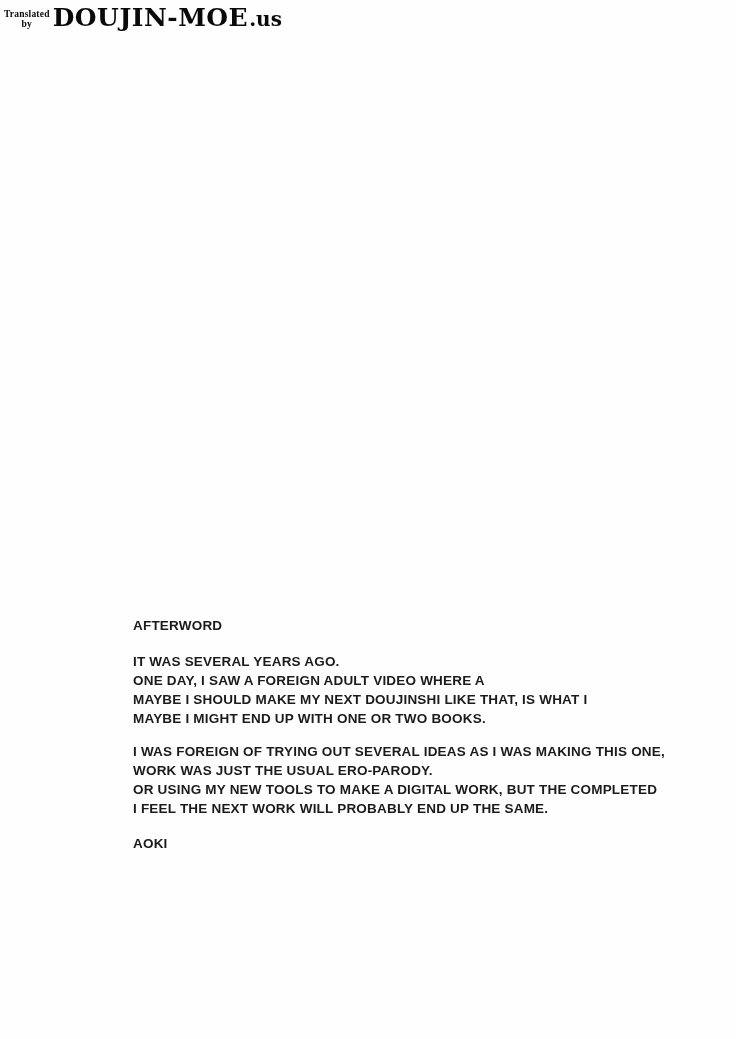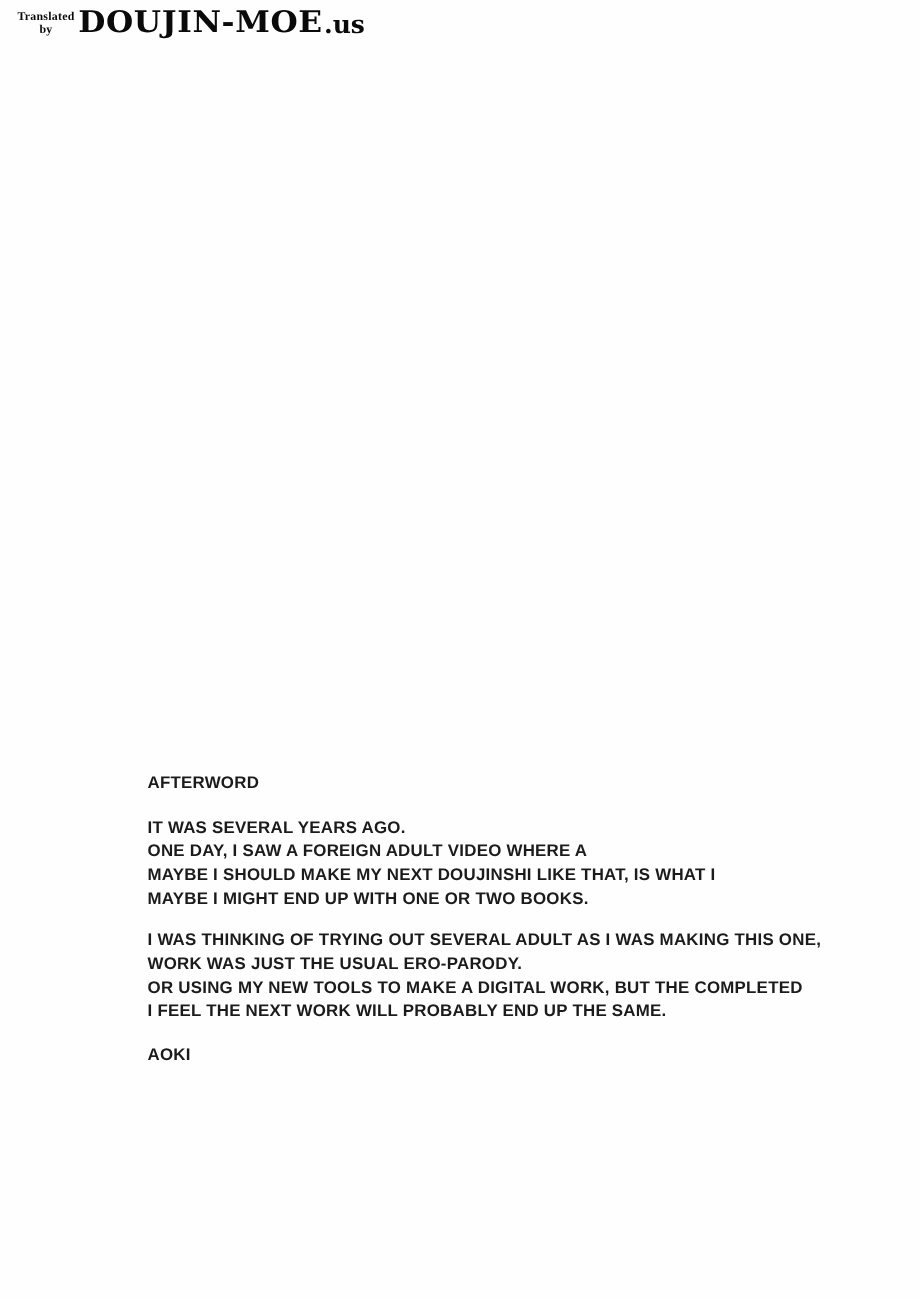--- a/index.html
+++ b/index.html
@@ -11,21 +11,21 @@
     height: 1039px;
     position: relative;
     background: #fefefe;
     overflow: hidden;
     font-family: "Liberation Sans", sans-serif;
   }
   
   .logo {
     position: absolute;
     top: 5px;
-    left: 14px;
+    left: 4px;
     display: flex;
     align-items: flex-start;
     color: #0a0a0a;
   }
   .translated-by {
     font-family: "Liberation Serif", serif;
     font-weight: bold;
     font-size: 9.5px;
     line-height: 10px;
     text-align: center;
@@ -47,21 +47,21 @@
   }
   .site-tld {
     font-family: "DejaVu Serif", serif;
     font-weight: bold;
     font-size: 20px;
     margin-left: 1px;
   }
   
   .afterword {
     position: absolute;
-    left: 118px;
+    left: 133px;
     top: 616px;
     width: 560px;
     color: #1b1b1b;
     font-family: "Liberation Sans", sans-serif;
     font-weight: bold;
     font-size: 13.5px;
     line-height: 19px;
     letter-spacing: 0.2px;
   }
   .afterword-title {
@@ -95,20 +95,20 @@
   <div class="afterword-title">AFTERWORD</div>
 
   <div class="paragraph first">
     <div class="line">IT WAS SEVERAL YEARS AGO.</div>
     <div class="line">ONE DAY, I SAW A FOREIGN ADULT VIDEO WHERE A</div>
     <div class="line">MAYBE I SHOULD MAKE MY NEXT DOUJINSHI LIKE THAT, IS WHAT I</div>
     <div class="line">MAYBE I MIGHT END UP WITH ONE OR TWO BOOKS.</div>
   </div>
 
   <div class="paragraph second">
-    <div class="line">I WAS THINKING OF TRYING OUT SEVERAL ADULT AS I WAS MAKING THIS ONE,</div>
+    <div class="line">I WAS FOREIGN OF TRYING OUT SEVERAL IDEAS AS I WAS MAKING THIS ONE,</div>
     <div class="line">WORK WAS JUST THE USUAL ERO-PARODY.</div>
     <div class="line">OR USING MY NEW TOOLS TO MAKE A DIGITAL WORK, BUT THE COMPLETED</div>
     <div class="line">I FEEL THE NEXT WORK WILL PROBABLY END UP THE SAME.</div>
   </div>
 
   <div class="signature">AOKI</div>
 </div>
 
 </body></html>

